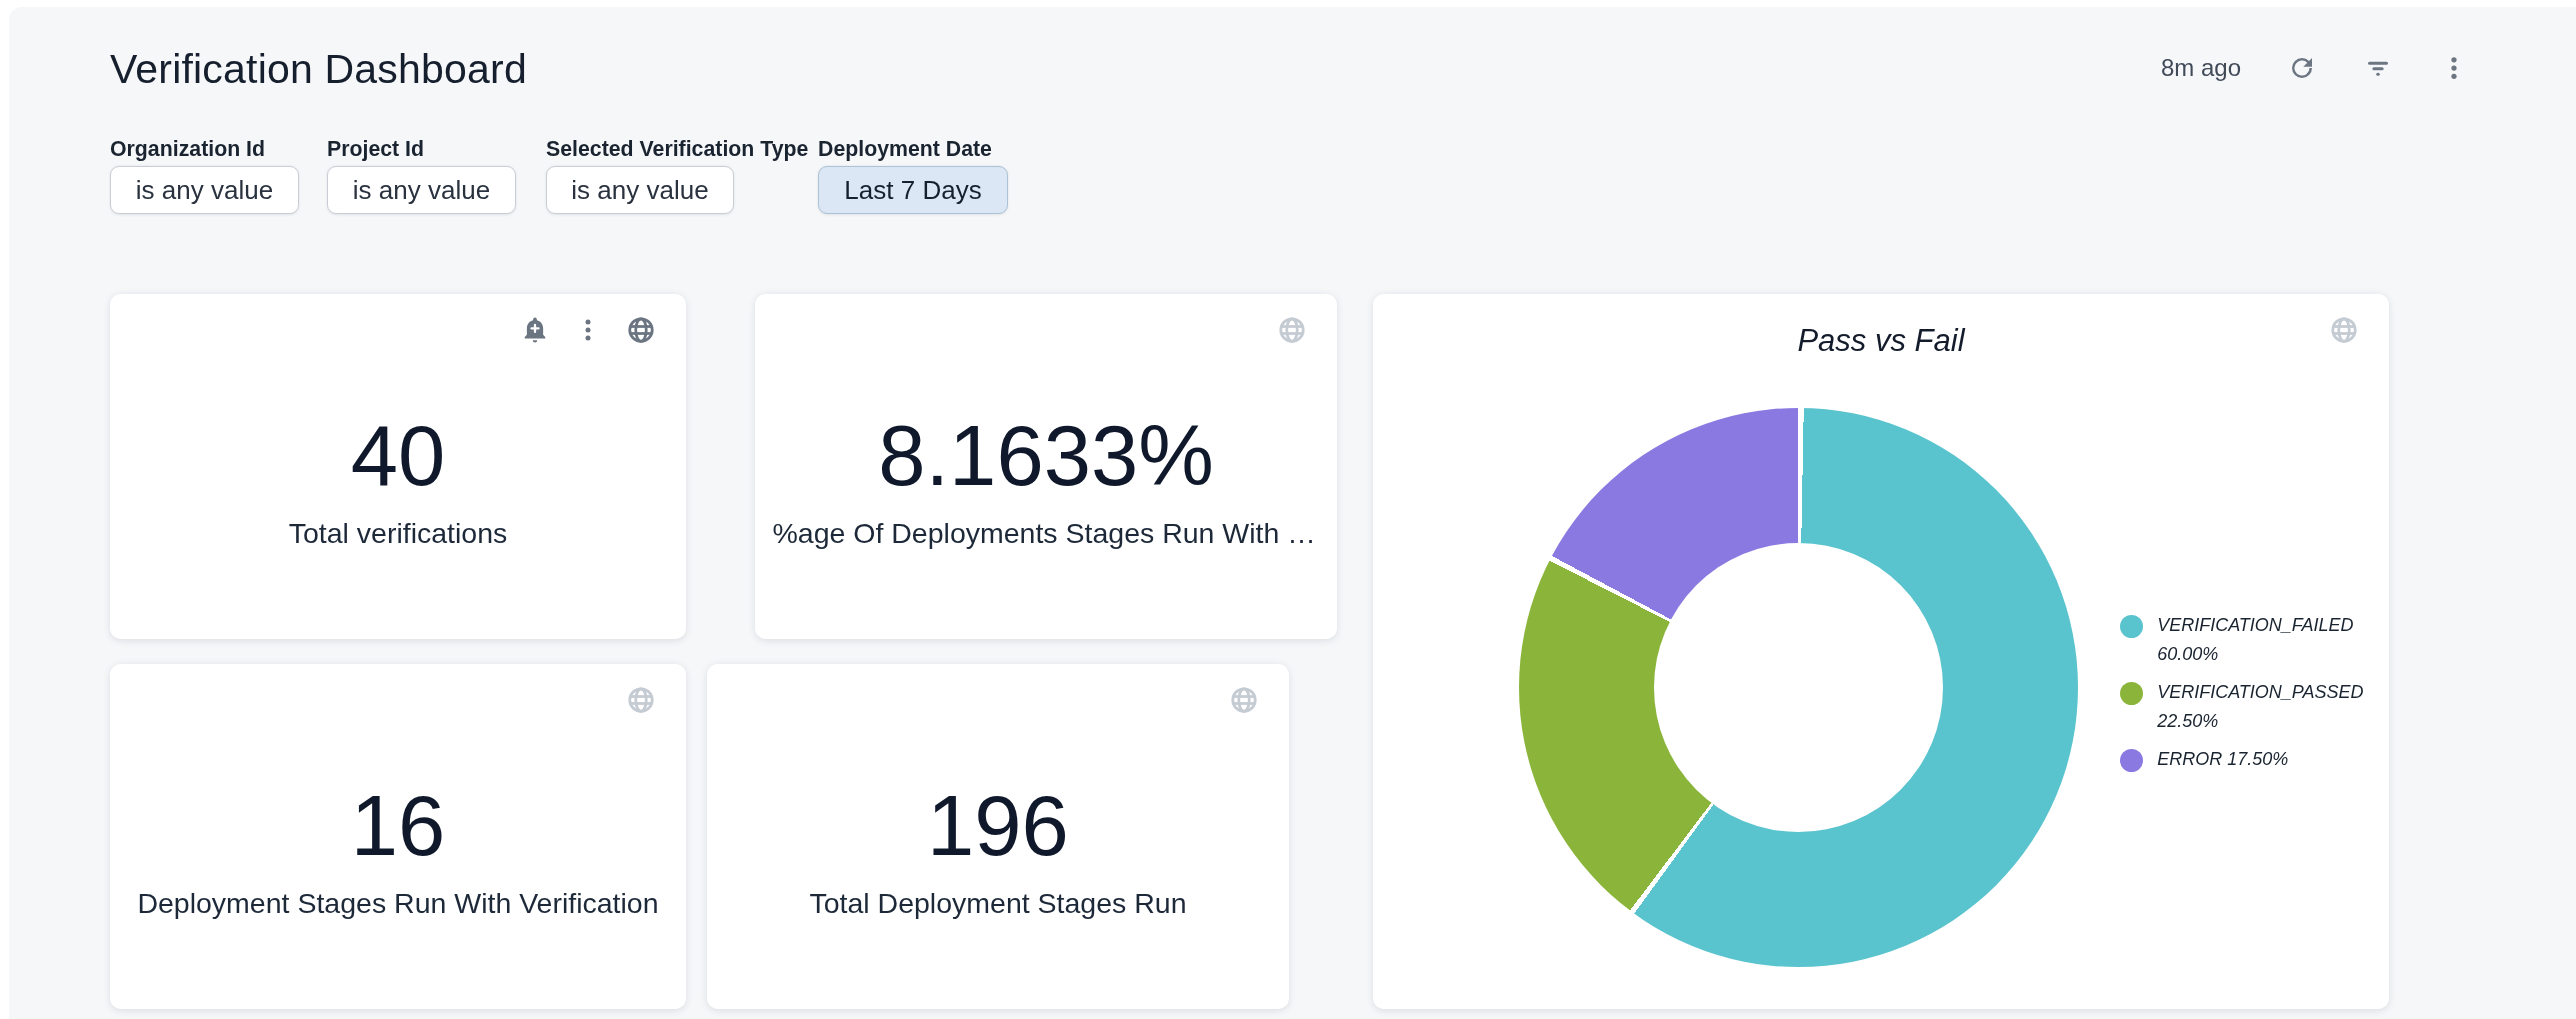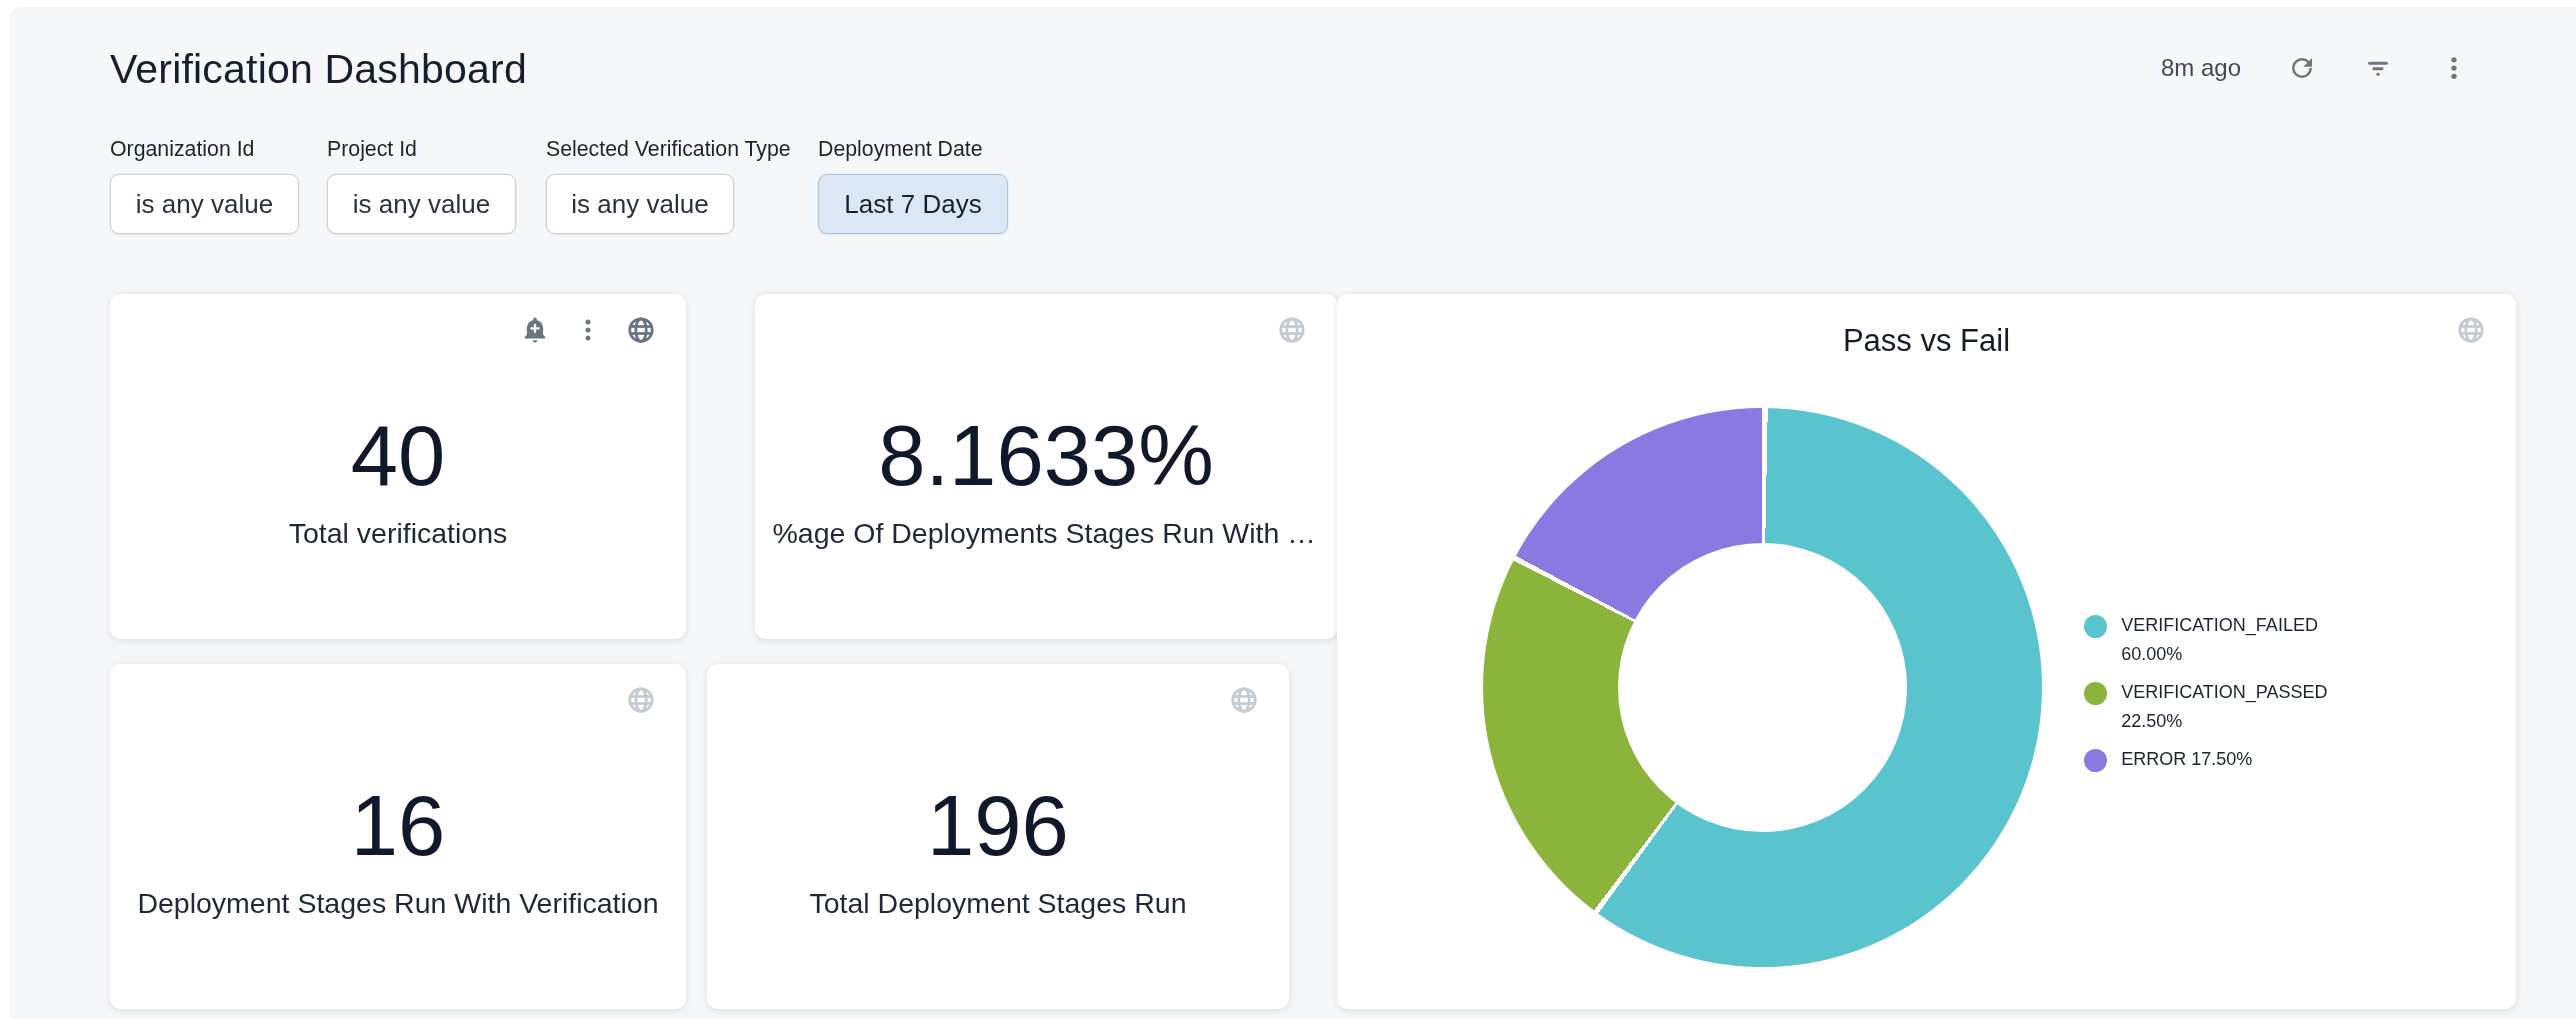--- a/index.html
+++ b/index.html
@@ -14,39 +14,39 @@
     font-weight:500; color:#161f2e; letter-spacing:0.2px; }
   .header-right { position:absolute; right:107px; top:46px; display:flex;
     align-items:center; gap:46px; }
   .last-refresh { font-size:24px; color:#414b58; }
   .hicon { width:30px; height:30px; display:flex; align-items:center;
     justify-content:center; color:#6c7683; cursor:pointer; }
   .hicon svg { width:30px; height:30px; }
 
   
   .filter { position:absolute; top:130px; }
-  .filter .flabel { font-size:21.3px; font-weight:400; color:#1a2430; margin-bottom:12px; }
-  .fbtn { height:60px; border-radius:9px; border:1.8px solid #c9ced6;
+  .filter .flabel { font-size:21.3px; font-weight:700; color:#1a2430; margin-bottom:4px; }
+  .fbtn { height:48px; border-radius:9px; border:1.8px solid #c9ced6;
     background:#ffffff; color:#29323e; font-size:26px;
     display:flex; align-items:center; justify-content:center;
     box-shadow:0 0.9px 2.7px rgba(40,50,60,0.10); cursor:pointer; }
   .fbtn.active { background:#dbe7f4; border-color:#adc2d6; color:#16202e; }
   .f1 { left:101px; } .f1 .fbtn { width:189px; }
   .f2 { left:318px; } .f2 .fbtn { width:189px; }
   .f3 { left:537px; } .f3 .fbtn { width:188px; }
   .f4 { left:809px; } .f4 .fbtn { width:190px; }
 
   
   .card { position:absolute; background:#ffffff; border-radius:10.7px;
     box-shadow:0 1.8px 7.1px rgba(55,65,80,0.13); }
   .tile1 { left:101px; top:287px; width:576px;  height:345px; }
   .tile2 { left:698px; top:287px; width:582px;  height:345px;margin-left:48px; }
   .tile3 { left:101px; top:657px; width:576px;  height:345px; }
   .tile4 { left:698px; top:657px; width:582px;  height:345px; }
-  .chart-card { left:1328px; top:287px; width:1179px; height:715px; }
+  .chart-card { left:1364px; top:287px; width:1016px; height:715px;font-style:italic; }
 
   .tile-icons { position:absolute; top:21.3px; right:30px; display:flex;
     gap:23px; align-items:center; }
   .ticon { width:30px; height:30px; display:flex; align-items:center;
     justify-content:center; cursor:pointer; }
   .ticon svg { width:30px; height:30px; }
   .icon-dark  { color:#6b7582; }
   .icon-light { color:#c5cbd3; }
 
   .tile-body { position:absolute; inset:0; display:flex; flex-direction:column;

